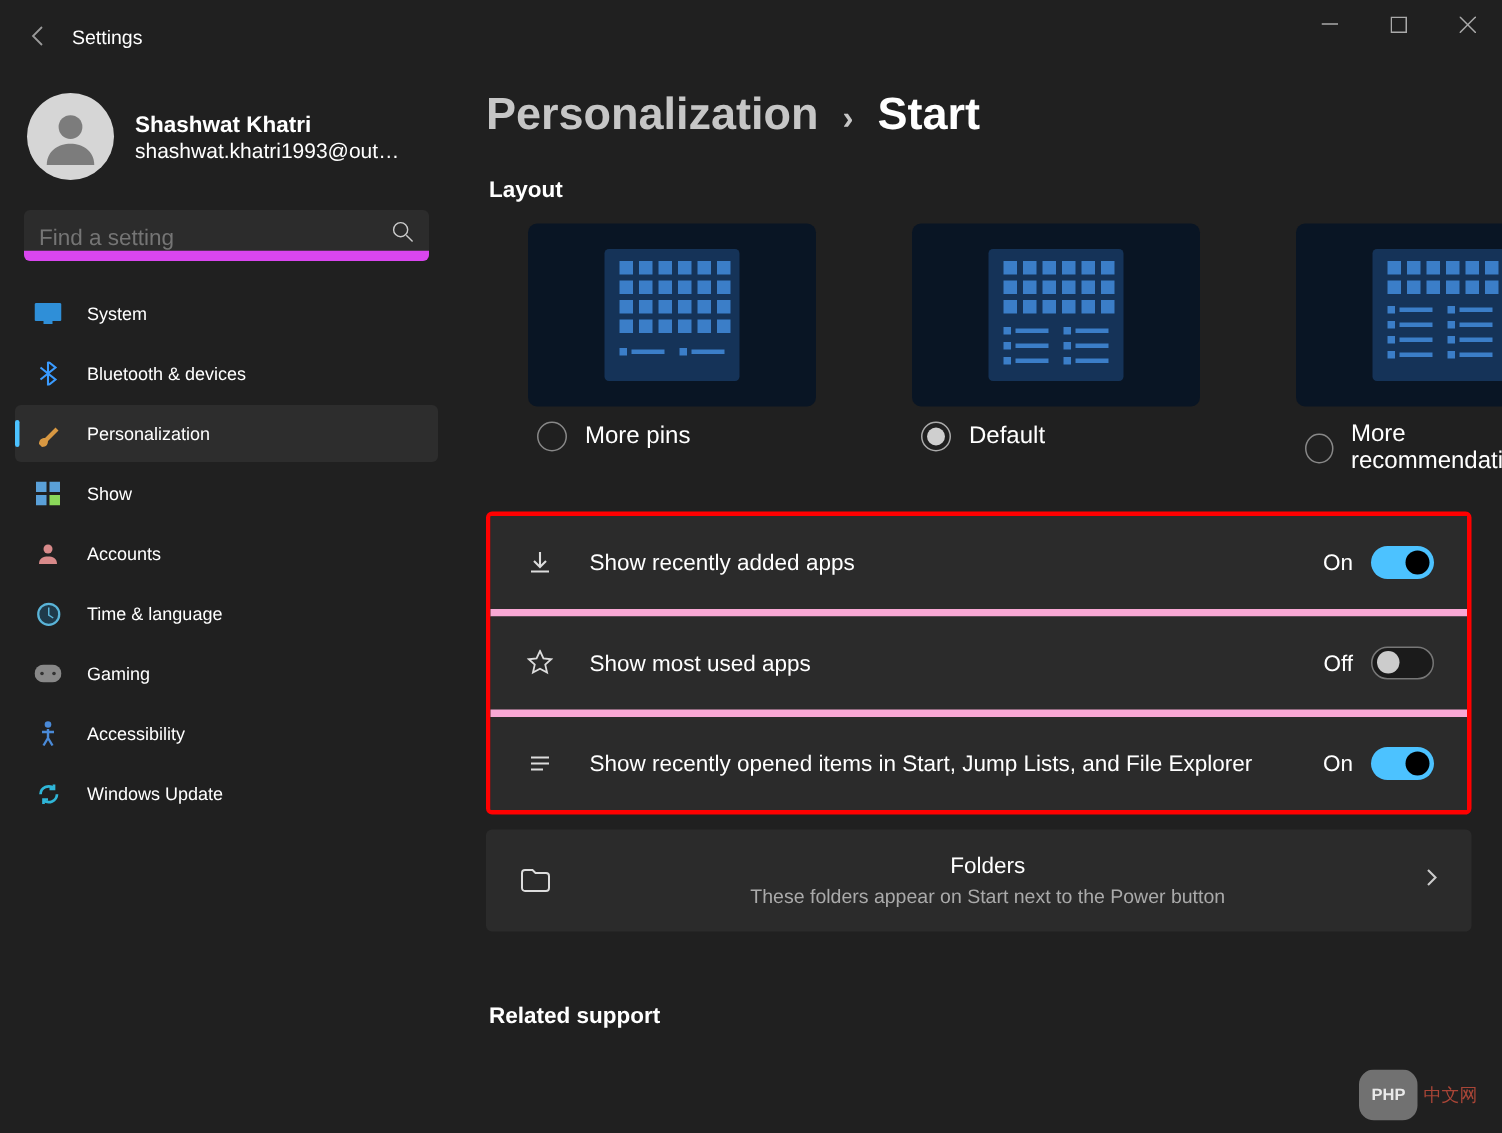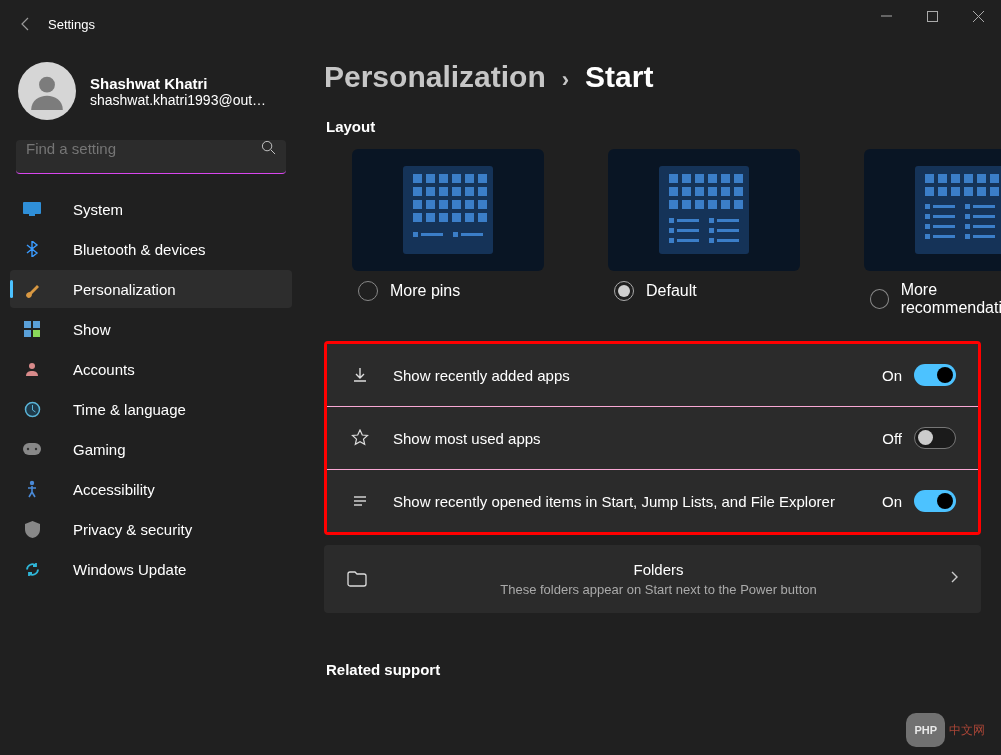--- a/index.html
+++ b/index.html
@@ -9,43 +9,43 @@
   .app-title { font-size:13px; margin-left:4px; }
   .winctrls { position:absolute; right:0; top:0; display:flex; }
   .winctrls div { width:46px; height:32px; display:flex; align-items:center; justify-content:center; color:#aaa; cursor:pointer; }
   .shell { display:flex; height:calc(755px - 48px); }
   .sidebar { width:300px; padding:8px 8px 8px 10px; display:flex; flex-direction:column; }
   .user { display:flex; align-items:center; gap:14px; padding:6px 8px 18px 8px; }
   .avatar { width:58px; height:58px; border-radius:50%; background:#d6d6d6; display:flex; align-items:center; justify-content:center; }
   .avatar svg{fill:#7c7c7c}
   .user-name { font-size:15px; font-weight:600; }
   .user-email { font-size:14px; color:#ffffff; max-width:200px; white-space:nowrap; overflow:hidden; text-overflow:ellipsis;text-align:center; }
-  .search { background:#2c2c2c; border-radius:4px; height:34px; display:flex; align-items:flex-start; padding:0 10px; margin:2px 6px 16px 6px; border-bottom:1px solid #d946ef;}
+  .search { background:#2c2c2c; border-radius:4px; height:34px; display:flex; align-items:flex-end; padding:0 10px; margin:2px 6px 16px 6px; border-bottom:7px solid #d946ef;}
   .search input { flex:1; background:transparent; border:none; outline:none; color:#ccc; font-size:15px; }
   .search-icon{color:#ccc}
   .nav{display:flex;flex-direction:column;gap:2px;}
-  .nav-item{display:flex;align-items:center;gap:31px;height:38px;padding:0 12px;border-radius:4px;cursor:pointer;font-size:15px;text-align:center;}
+  .nav-item{display:flex;align-items:center;gap:16px;height:38px;padding:0 12px;border-radius:4px;cursor:pointer;font-size:12px;text-align:center;}
   .nav-item.selected{background:#2d2d2d;position:relative;}
   .nav-item.selected::before{content:"";position:absolute;left:0;top:10px;bottom:10px;width:3px;background:#4cc2ff;border-radius:2px;}
   .nav-icon{width:20px; display:flex;align-items:center;justify-content:center;font-size:16px;}
   .main{flex:1;padding:12px 20px 0 24px;overflow-y:auto;}
   .breadcrumb{display:flex;align-items:baseline;gap:16px;font-size:30px;font-weight:600;margin-bottom:24px;}
   .breadcrumb .parent{color:#c6c6c6;font-weight:600;}
   .breadcrumb .sep{color:#c6c6c6;font-size:22px;}
   .section-title{font-size:15px;font-weight:600;margin:4px 0 14px 2px;}
   .layouts{display:flex;gap:36px;}
   .layout-opt{display:flex;flex-direction:column;gap:10px;width:192px;margin-left:28px;}
   .thumb{width:192px;height:122px;border-radius:6px;background:#091524;display:flex;align-items:center;justify-content:center;}
   .thumb svg{display:block}
   .radio-row{display:flex;align-items:center;gap:12px;font-size:16px;padding-left:6px;}
   .radio{width:20px;height:20px;border:1px solid #888;border-radius:50%;display:flex;align-items:center;justify-content:center;}
   .radio.checked{border:1px solid #aaa;}
   .radio.checked::after{content:"";width:12px;height:12px;border-radius:50%;background:#cfcfcf;}
   .highlight-box{border:3px solid #ff0000;border-radius:4px;margin-top:24px;}
-  .setting-row{display:flex;align-items:center;gap:22px;background:#2b2b2b;padding:20px 22px;border-bottom:1px solid #f9a8d4;}
+  .setting-row{display:flex;align-items:center;gap:22px;background:#2b2b2b;padding:20px 22px;border-bottom:5px solid #f9a8d4;}
   .setting-row:last-child{border-bottom:none;}
   .setting-icon{width:22px;display:flex;align-items:center;justify-content:center;color:#ddd;}
   .setting-label{flex:1;font-size:15px;line-height:1.4;}
   .setting-sub{font-size:13px;color:#aaa;margin-top:4px;}
   .toggle-wrap{display:flex;align-items:center;gap:12px;font-size:15px;}
   .toggle{width:42px;height:22px;border-radius:11px;position:relative;cursor:pointer;}
   .toggle.on{background:#4cc2ff;}
   .toggle.on::after{content:"";position:absolute;right:3px;top:3px;width:16px;height:16px;border-radius:50%;background:#000;}
   .toggle.off{background:#1b1b1b;border:1px solid #777;}
   .toggle.off::after{content:"";position:absolute;left:3px;top:2px;width:15px;height:15px;border-radius:50%;background:#ccc;}
@@ -175,28 +175,20 @@
         <span>Gaming</span>
       </div>
       <div class="nav-item">
         <span class="nav-icon">
             <svg width="16" height="18" viewBox="0 0 16 18">
               <circle cx="8" cy="3" r="2.2" fill="#4a8ad8"></circle>
               <path d="M8 6v6M4 8h8M8 12l-3 5M8 12l3 5" stroke="#4a8ad8" stroke-width="1.6"></path>
             </svg>
           </span>
         <span>Accessibility</span>
-      </div>
-      <div class="nav-item">
-        <span class="nav-icon">
-            <svg width="15" height="17" viewBox="0 0 15 17">
-              <path d="M7.5 0 15 3v5c0 5-3 8-7.5 9C3 16 0 13 0 8V3z" fill="#888"></path>
-            </svg>
-          </span>
-        <span>Privacy &amp; security</span>
       </div>
       <div class="nav-item">
         <span class="nav-icon">
             <svg width="17" height="17" viewBox="0 0 17 17">
               <path d="M3 8.5a5.5 5.5 0 019-4M14 8.5a5.5 5.5 0 01-9 4" stroke="#2fb6d8" stroke-width="1.8" fill="none"></path>
               <path d="M12 2v3h-3M5 15v-3h3" stroke="#2fb6d8" stroke-width="1.8" fill="none"></path>
             </svg>
           </span>
         <span>Windows Update</span>
       </div>

